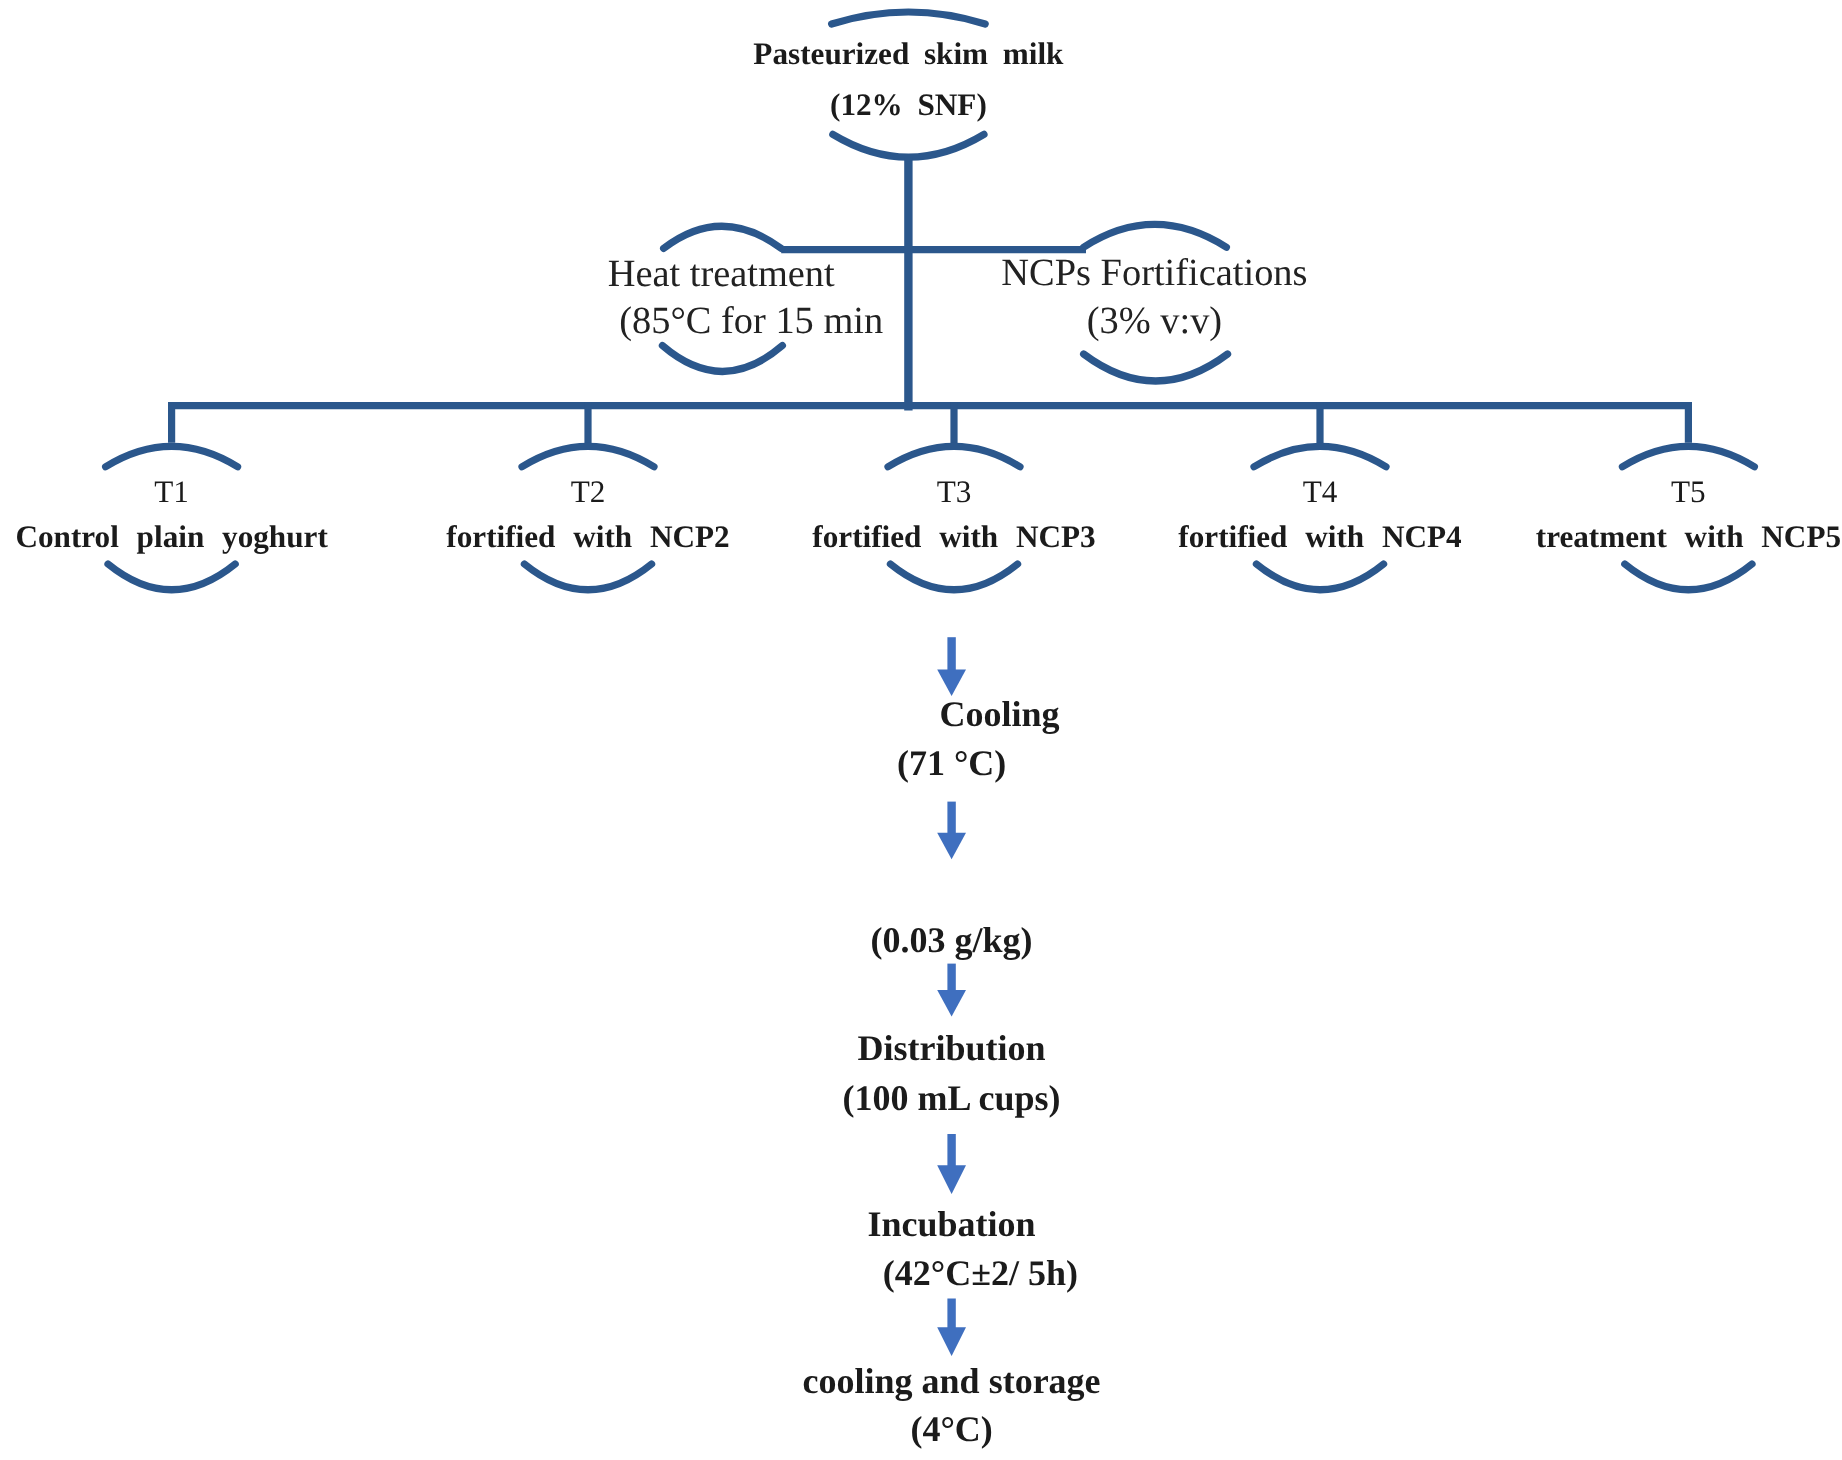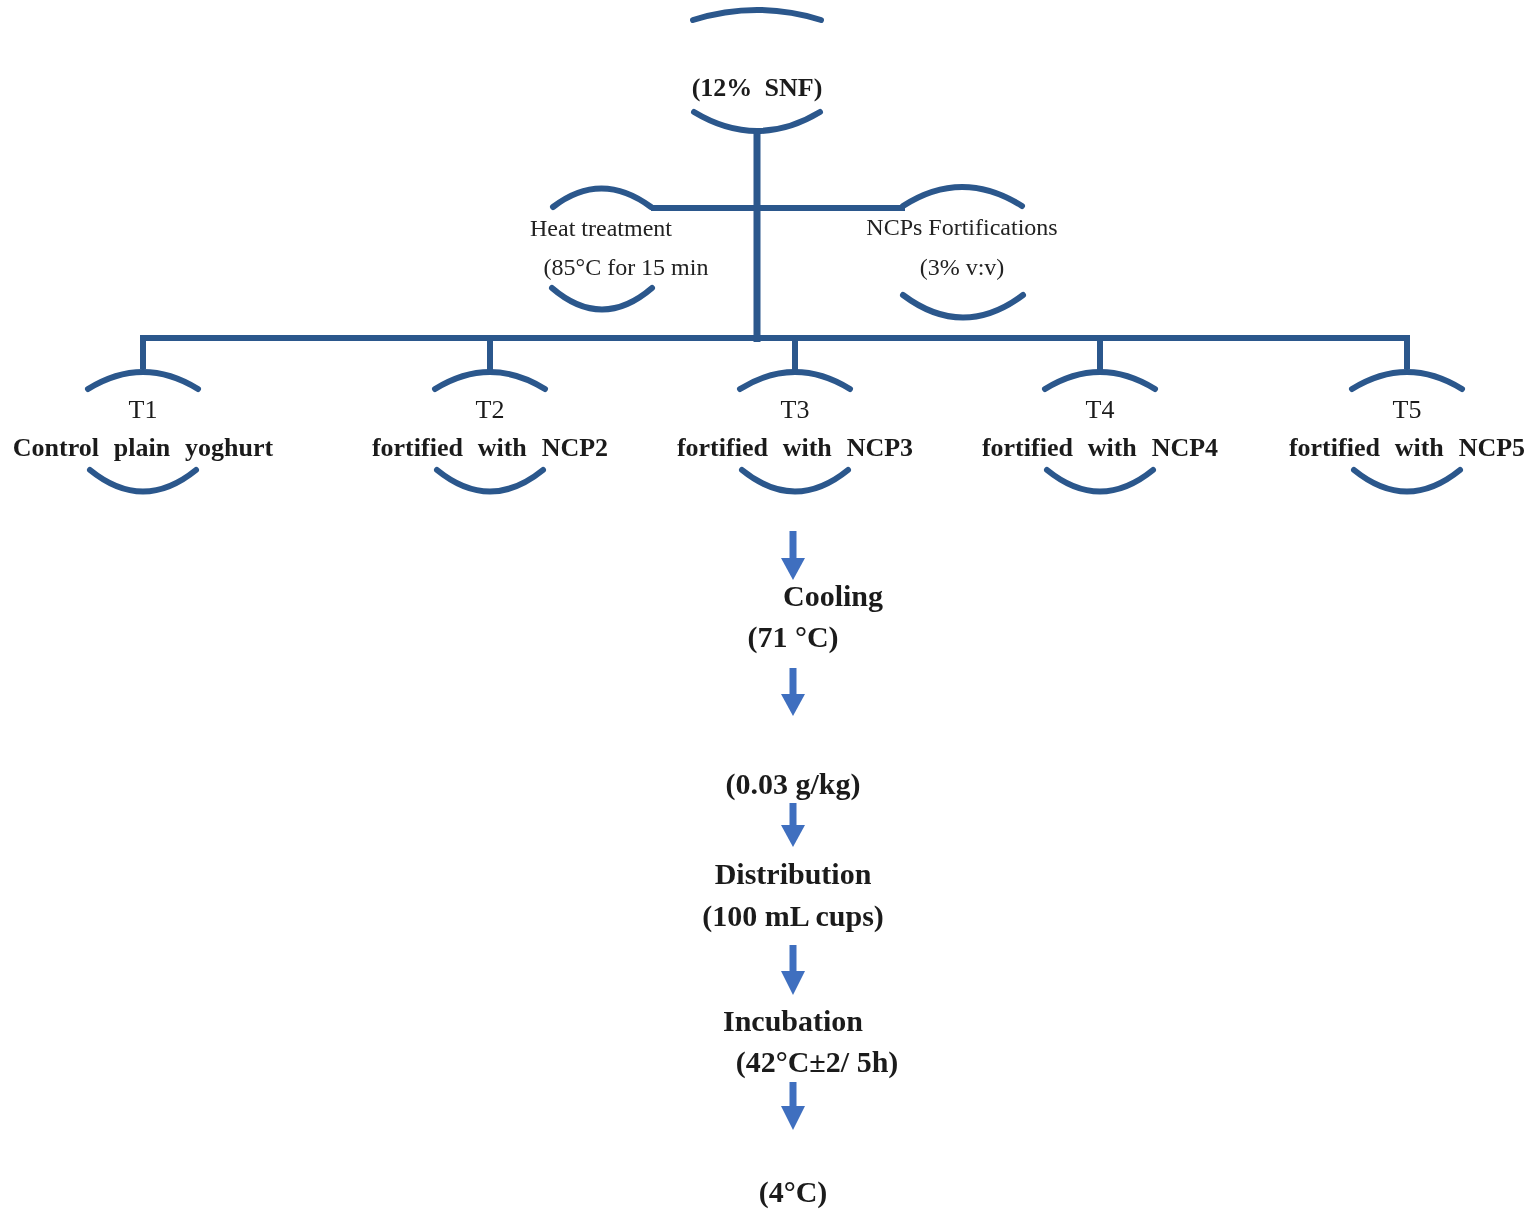--- a/index.html
+++ b/index.html
@@ -22,21 +22,21 @@
   .arrow-stem{stroke:var(--arrow);stroke-width:7;stroke-linecap:butt;}
   .arrow-head{fill:var(--arrow);}
   .txt{
     position:absolute;
     transform:translate(-50%,-50%);
     white-space:nowrap;
     color:var(--text);
     text-align:center;
   }
   .root-line{font-size:26px;font-weight:700;word-spacing:0.22em;}
-  .side-line{font-size:24px;font-weight:400;color:#222;text-align:right;}
+  .side-line{font-size:32px;font-weight:400;color:#222;text-align:right;}
   .t-code{font-size:26px;font-weight:400;}
   .t-desc{font-size:26px;font-weight:700;word-spacing:0.32em;}
   .step-name{font-size:30px;font-weight:700;}
   .step-detail{font-size:30px;font-weight:700;}
 </style>
 </head>
 <body>
 
 <div class="canvas">
 
@@ -102,20 +102,21 @@
     <g>
       <line class="arrow-stem" x1="793" y1="945" x2="793" y2="973"></line>
       <polygon class="arrow-head" points="781,971 805,971 793,995"></polygon>
     </g>
     <g>
       <line class="arrow-stem" x1="793" y1="1082" x2="793" y2="1108"></line>
       <polygon class="arrow-head" points="781,1106 805,1106 793,1130"></polygon>
     </g>
   </svg>
 
+  <div class="txt root-line" style="left:757px;top:45px">Pasteurized skim milk</div>
   <div class="txt root-line" style="left:757px;top:88px">(12% SNF)</div>
 
   <div class="txt side-line" style="left:601px;top:228px">Heat treatment</div>
   <div class="txt side-line" style="left:626px;top:267px">(85°C for 15 min</div>
 
   <div class="txt side-line" style="left:962px;top:227px">NCPs Fortifications</div>
   <div class="txt side-line" style="left:962px;top:267px">(3% v:v)</div>
 
   <div class="txt t-code" style="left:143px;top:410px">T1</div>
   <div class="txt t-desc" style="left:143px;top:448px">Control plain yoghurt</div>
@@ -123,28 +124,29 @@
   <div class="txt t-code" style="left:490px;top:410px">T2</div>
   <div class="txt t-desc" style="left:490px;top:448px">fortified with NCP2</div>
 
   <div class="txt t-code" style="left:795px;top:410px">T3</div>
   <div class="txt t-desc" style="left:795px;top:448px">fortified with NCP3</div>
 
   <div class="txt t-code" style="left:1100px;top:410px">T4</div>
   <div class="txt t-desc" style="left:1100px;top:448px">fortified with NCP4</div>
 
   <div class="txt t-code" style="left:1407px;top:410px">T5</div>
-  <div class="txt t-desc" style="left:1407px;top:448px">fortified with NCP5</div>
+  <div class="txt t-desc" style="left:1407px;top:448px">treatment with NCP5</div>
 
   <div class="txt step-name" style="left:833px;top:596px">Cooling</div>
   <div class="txt step-detail" style="left:793px;top:637px">(71 °C)</div>
 
   <div class="txt step-detail" style="left:793px;top:784px">(0.03 g/kg)</div>
 
   <div class="txt step-name" style="left:793px;top:874px">Distribution</div>
   <div class="txt step-detail" style="left:793px;top:916px">(100 mL cups)</div>
 
   <div class="txt step-name" style="left:793px;top:1021px">Incubation</div>
   <div class="txt step-detail" style="left:817px;top:1062px">(42°C±2/ 5h)</div>
 
+  <div class="txt step-name" style="left:793px;top:1152px">cooling and storage</div>
   <div class="txt step-detail" style="left:793px;top:1192px">(4°C)</div>
 
 </div>
 
 </body></html>

